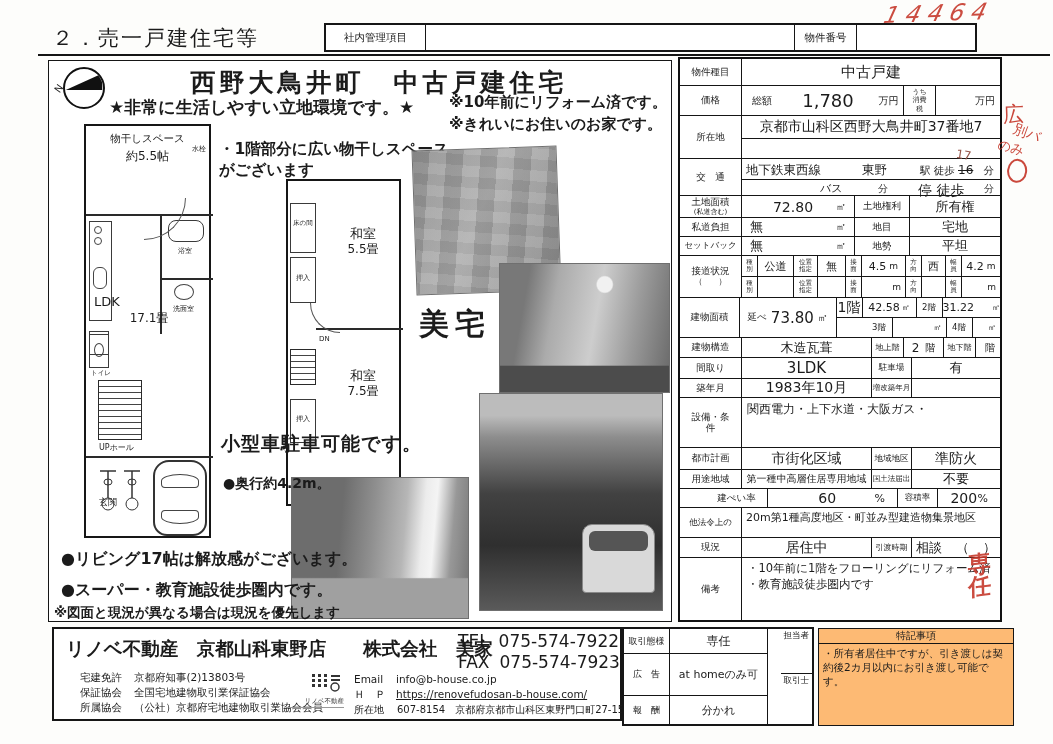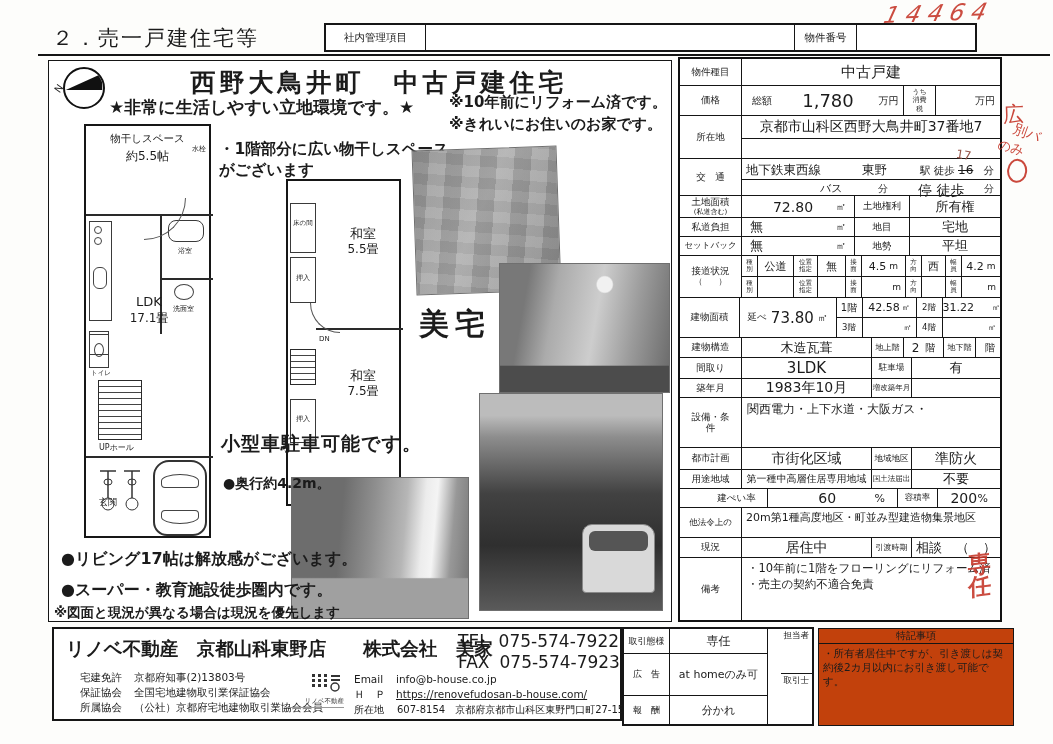--- a/index.html
+++ b/index.html
@@ -106,21 +106,21 @@
       <div class="abs" style="left:76px;top:90px;width:49px;height:62px;">
         <div class="fitbox" style="left:6px;top:4px;width:36px;height:22px;border-radius:8px;"></div>
         <div class="tinylab" style="left:16px;top:32px;">浴室</div>
       </div>
       <div class="wall" style="left:74px;top:152px;width:53px;height:1.5px;"></div>
       <div class="abs" style="left:76px;top:154px;width:49px;height:54px;">
         <div style="position:absolute;left:12px;top:4px;width:20px;height:16px;border:1px solid #444;border-radius:50%;"></div>
         <div class="tinylab" style="left:11px;top:26px;">洗面室</div>
       </div>
 
-      <div class="abs" style="left:8px;top:168px;width:110px;text-align:center;font-size:13px;">LDK</div>
+      <div class="abs" style="left:8px;top:168px;width:110px;text-align:left;font-size:13px;">LDK</div>
       <div class="abs" style="left:8px;top:184px;width:110px;text-align:center;font-size:12px;">17.1畳</div>
       <div class="abs" style="left:58px;top:72px;width:42px;height:42px;border-right:1.2px solid #555;border-bottom:1.2px solid #555;border-radius:0 0 100% 0;"></div>
 
       <div class="fitbox" style="left:3px;top:208px;width:20px;height:34px;">
         <div style="position:absolute;left:4px;top:8px;width:10px;height:14px;border:1px solid #444;border-radius:50%;"></div>
       </div>
       <div class="tinylab" style="left:5px;top:244px;font-size:6.5px;">トイレ</div>
 
       <div class="stairs" style="left:12px;top:254px;width:44px;height:60px;"></div>
       <div class="tinylab" style="left:13px;top:318px;font-size:8px;">UPホール</div>
@@ -323,33 +323,33 @@
 
     <div class="trow" style="height:40px;">
       <div class="tc lab" style="width:62px;">建物面積</div>
       <div class="tc" style="width:100px;gap:4px;">
         <span style="font-size:9.5px;">延べ</span>
         <span style="font-size:15px;">73.80</span>
         <span style="font-size:10px;">㎡</span>
       </div>
       <div class="col nr" style="flex:1;">
         <div class="sub" style="height:20px;">
-          <div class="tc lab" style="width:26px;font-size:10px;">1階</div>
+          <div class="tc lab" style="width:26px;font-size:14px;">1階</div>
           <div class="tc" style="width:54px;font-size:11px;gap:2px;">
             <span>42.58</span>
               <span style="font-size:8px;">㎡</span>
           </div>
           <div class="tc lab" style="width:26px;font-size:8.5px;">2階</div>
           <div class="tc nr" style="flex:1;font-size:11px;gap:18px;">
             <span>31.22</span>
               <span style="font-size:8px;">㎡</span>
           </div>
         </div>
         <div class="sub" style="flex:1;">
-          <div class="tc lab" style="width:26px;font-size:8.5px;">3階</div>
+          <div class="tc lab" style="width:26px;font-size:8.5px;margin-left:30px;">3階</div>
           <div class="tc" style="width:54px;font-size:8px;justify-content:flex-end;padding-right:4px;">㎡</div>
           <div class="tc lab" style="width:26px;font-size:8.5px;">4階</div>
           <div class="tc nr" style="flex:1;font-size:8px;justify-content:flex-end;padding-right:4px;">㎡</div>
         </div>
       </div>
     </div>
 
     <div class="trow" style="height:20px;">
       <div class="tc lab" style="width:62px;">建物構造</div>
       <div class="tc v13" style="width:130px;">木造瓦葺</div>
@@ -423,21 +423,21 @@
         <span>相談</span>
         <span>（</span>
         <span>）</span>
       </div>
     </div>
 
     <div class="trow" style="height:62px;">
       <div class="tc lab" style="width:62px;">備考</div>
       <div class="tc nr col" style="flex:1;align-items:flex-start;justify-content:flex-start;padding:3px 5px;font-size:11.5px;line-height:1.35;">
         <div>・10年前に1階をフローリングにリフォーム済</div>
-        <div>・売主の契約不適合免責</div>
+        <div>・教育施設徒歩圏内です</div>
       </div>
     </div>
   </div>
 
   <div class="abs red" style="left:1000px;top:104px;transform:rotate(6deg);opacity:.92;line-height:1.0;">
     <div style="font-size:21px;transform:rotate(-8deg);">広</div>
     <div style="font-size:14px;margin-left:12px;transform:rotate(14deg);">別バ</div>
     <div style="font-size:13px;margin-left:-2px;margin-top:4px;transform:rotate(8deg);">のみ</div>
     <div style="width:20px;height:24px;border:2.5px solid #c6392c;border-radius:50%;margin-left:10px;margin-top:3px;"></div>
   </div>
@@ -520,18 +520,18 @@
         <div class="tc lab" style="width:46px;font-size:9px;">報　酬</div>
         <div class="tc nr" style="flex:1;font-size:11px;">分かれ</div>
       </div>
     </div>
     <div class="col" style="flex:1;align-items:flex-end;">
       <div style="height:45px;border-bottom:1px solid #151515;padding:1px 3px;font-size:8.5px;">担当者</div>
       <div style="flex:1;padding:1px 3px;font-size:8.5px;">取引士</div>
     </div>
   </div>
 
-  <div class="abs b1" style="left:818px;top:628px;width:196px;height:98px;background:#c2410c;">
+  <div class="abs b1" style="left:818px;top:628px;width:196px;height:98px;background:#fdba74;">
     <div style="height:15px;border-bottom:1px solid #151515;text-align:center;font-size:10px;">特記事項</div>
     <div style="padding:2px 4px;font-size:10.5px;line-height:1.35;">・所有者居住中ですが、引き渡しは契約後2カ月以内にお引き渡し可能です。</div>
   </div>
 
 </div>
 
 </body></html>

